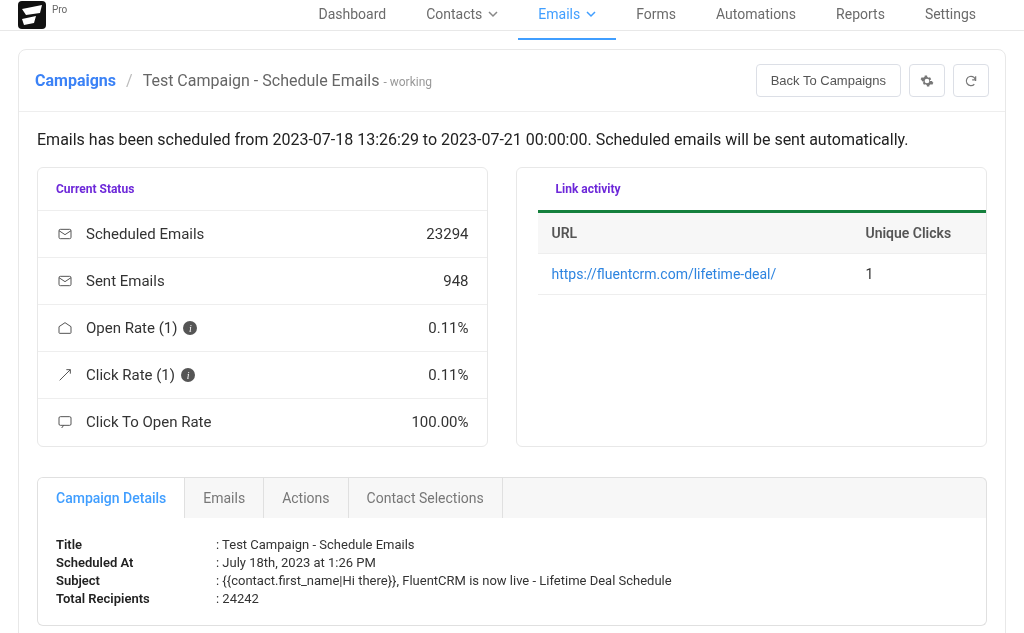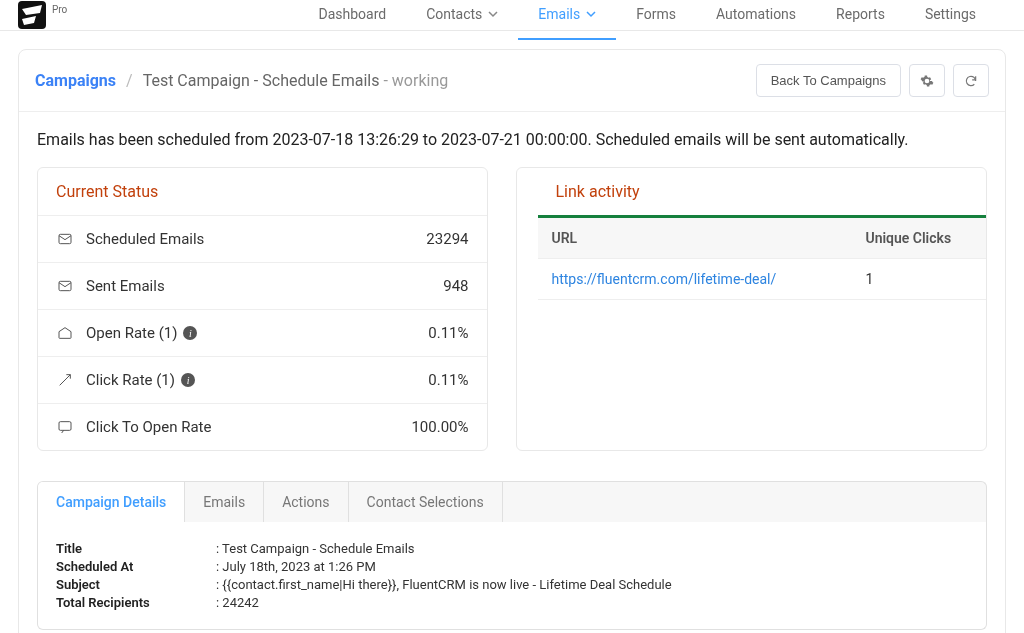--- a/index.html
+++ b/index.html
@@ -14,29 +14,29 @@
   .nav-item.active { color: #409eff; border-bottom: 2px solid #409eff; }
   .chev { width: 10px; height: 10px; display: inline-flex; }
   .chev svg { width: 10px; height: 10px; }
   .page { padding: 18px; }
   .page-card { background: #fff; border: 1px solid #e8e8e8; border-radius: 8px; overflow: hidden; }
   .page-head { display: flex; align-items: center; padding: 14px 16px; border-bottom: 1px solid #eee; }
   .crumb { display: flex; align-items: center; gap: 10px; font-size: 16px; }
   .crumb-root { font-weight: 700; color: #3b82f6; }
   .crumb-sep { color: #bbb; }
   .crumb-cur { color: #666; }
-  .crumb-status { font-size: 16px; color: #999; }
+  .crumb-status { font-size: 12px; color: #999; }
   .head-actions { margin-left: auto; display: flex; gap: 8px; }
   .btn { border: 1px solid #dcdfe6; background: #fff; border-radius: 4px; padding: 8px 14px; font-size: 13px; color: #555; cursor: pointer; }
   .btn-icon { width: 36px; display: flex; align-items: center; justify-content: center; padding: 8px 0; }
   .body { padding: 18px; }
   .notice { font-size: 16px; color: #222; margin-bottom: 18px; }
   .grid2 { display: flex; gap: 28px; }
   .card { border: 1px solid #e8e8e8; border-radius: 6px; flex: 1; }
-  .card-h { padding: 14px 18px; font-weight: 400; font-size: 16px; color: #c2410c; }
+  .card-h { padding: 14px 18px; font-weight: 700; font-size: 12px; color: #6d28d9; }
   .stat-row { display: flex; align-items: center; padding: 14px 18px; border-top: 1px solid #eee; }
   .stat-row:first-of-type { border-top: 1px solid #eee; }
   .stat-icon { width: 18px; height: 18px; margin-right: 12px; color: #555; display: flex; align-items: center; justify-content: center; }
   .stat-label { color: #333; font-size: 15px; display: flex; align-items: center; gap: 6px; }
   .stat-val { margin-left: auto; font-size: 15px; color: #333; }
   .info-icon { width: 14px; height: 14px; background: #555; border-radius: 50%; color: #fff; font-size: 10px; display: inline-flex; align-items: center; justify-content: center; font-style: italic; font-family: serif; }
   .tbl { width: 100%; border-collapse: collapse; }
   .tbl th { text-align: left; background: #f7f7f7; padding: 12px 14px; font-weight: 600; color: #555; border-top: 3px solid #15803d; border-bottom: 1px solid #eee; font-size: 14px; }
   .tbl td { padding: 12px 14px; border-bottom: 1px solid #eee; }
   .tbl a { color: #2d84e0; text-decoration: none; }

